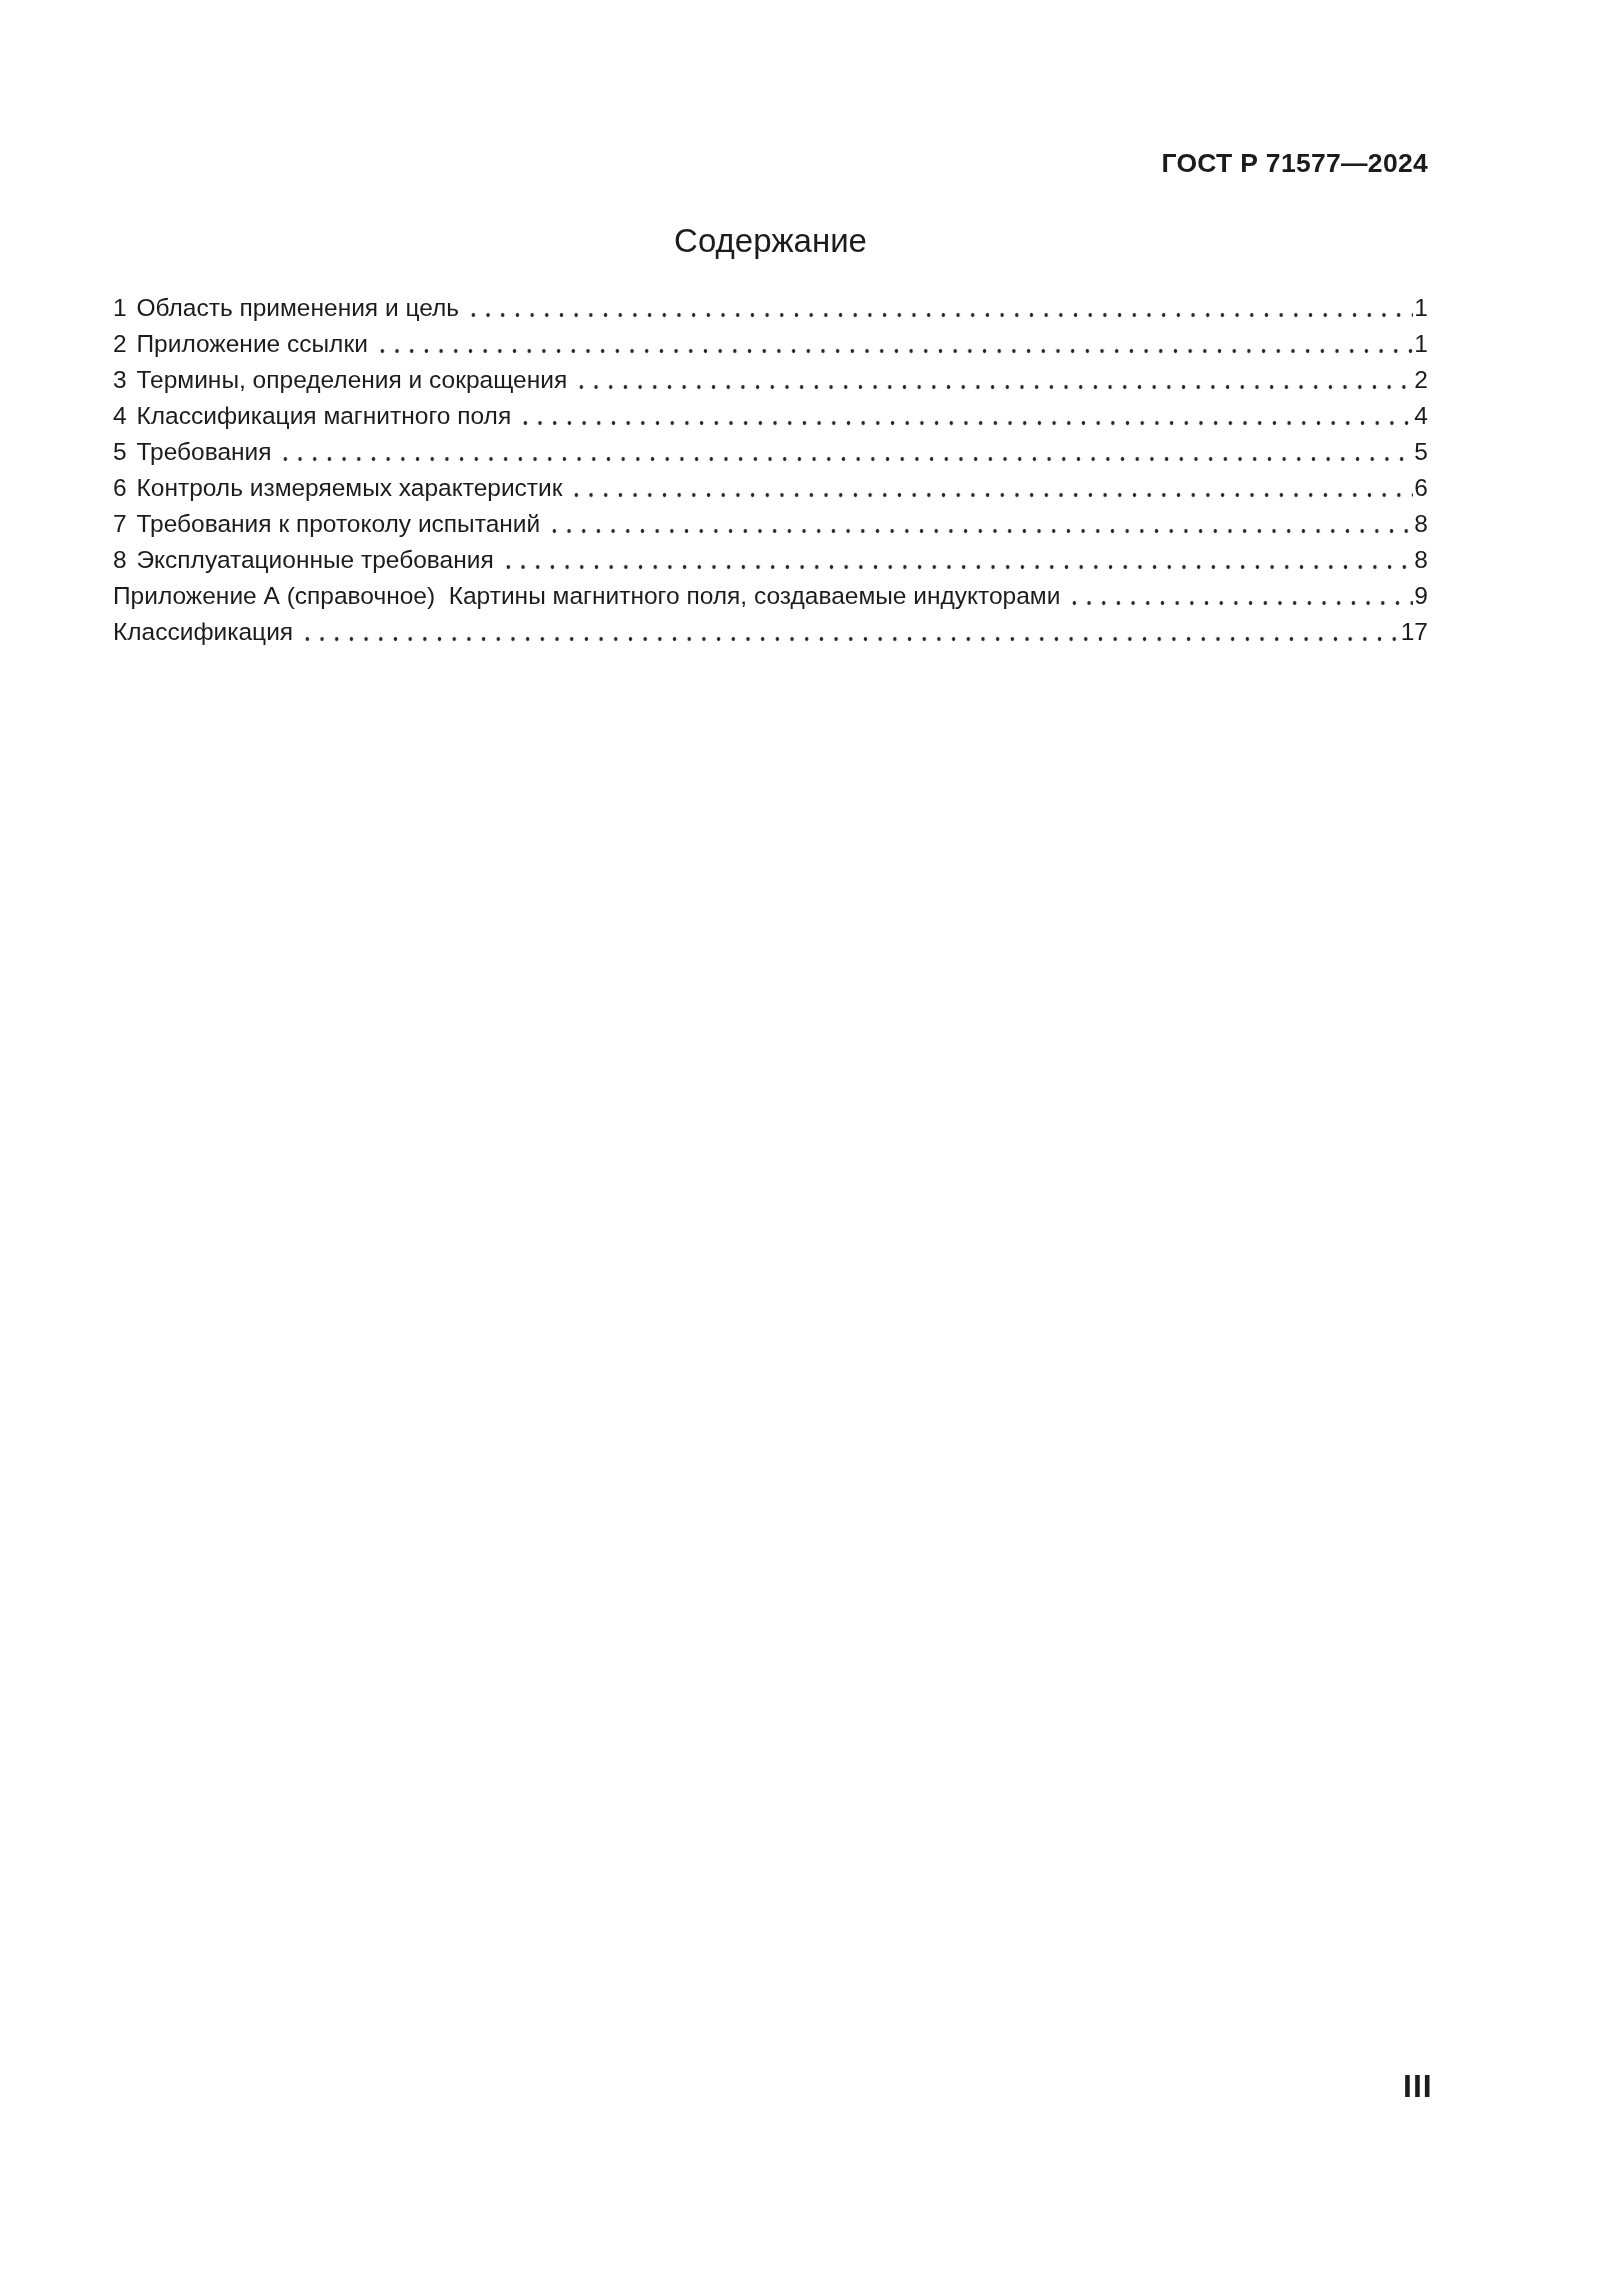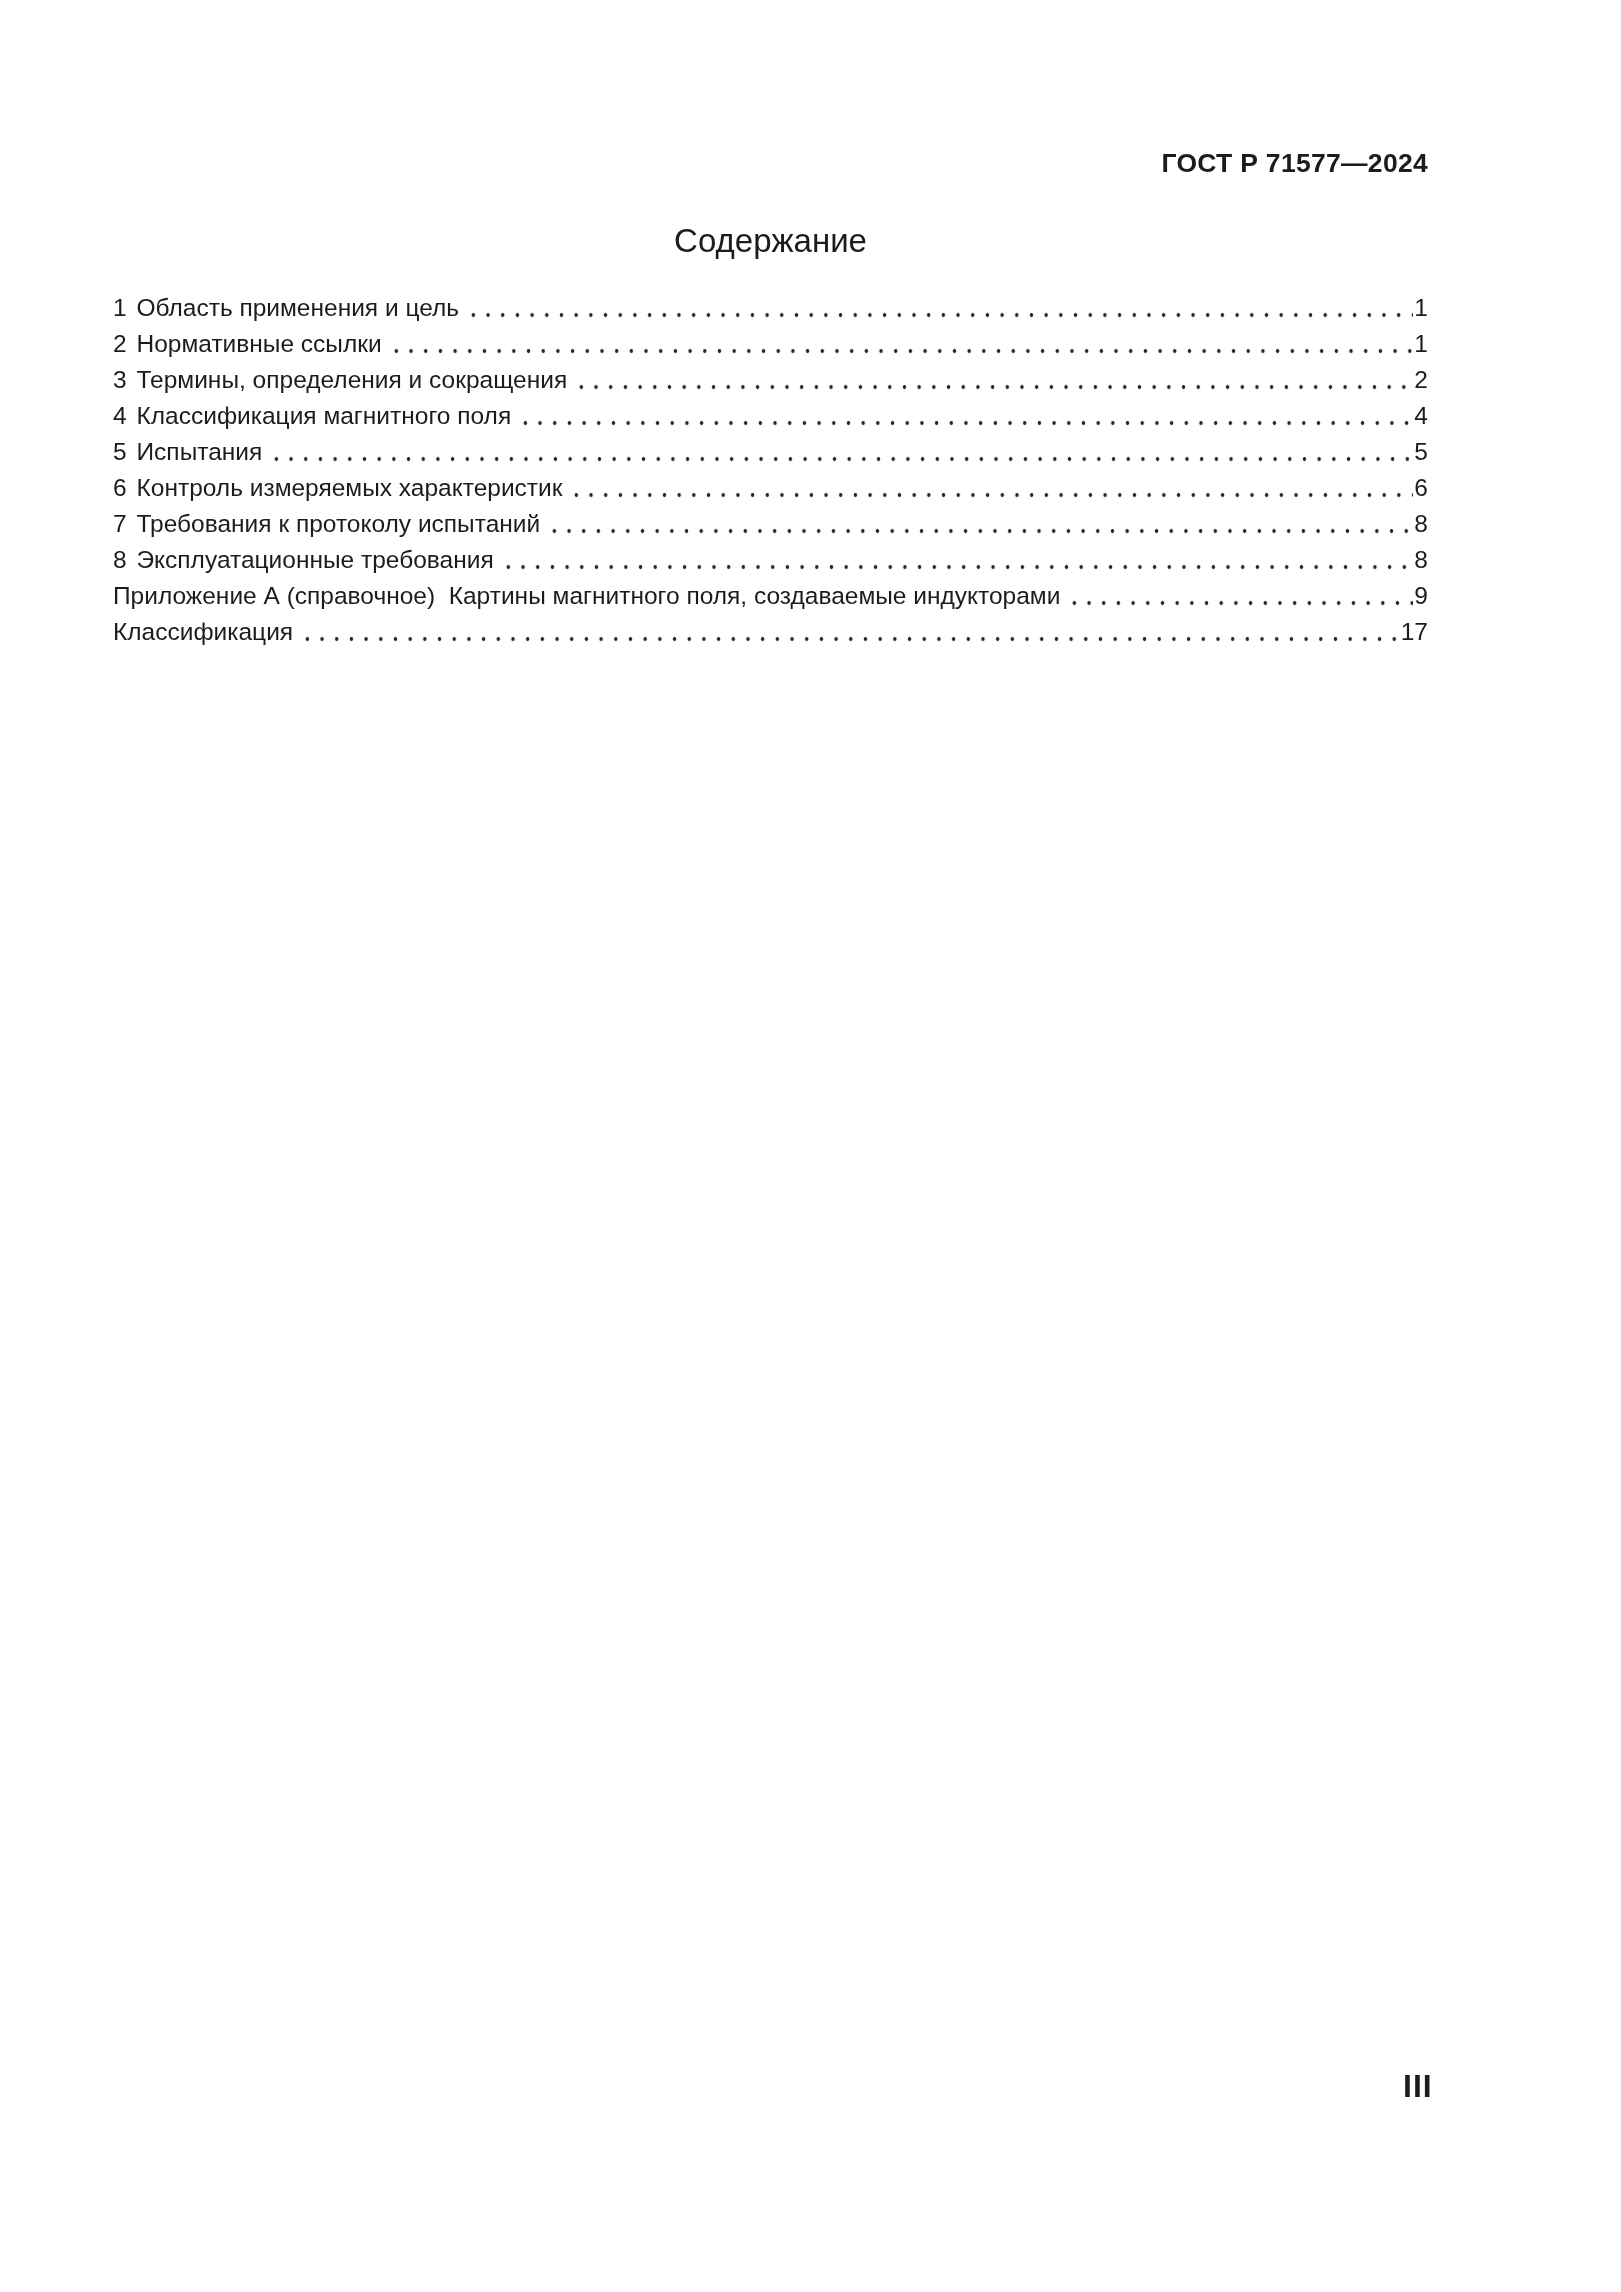--- a/index.html
+++ b/index.html
@@ -82,39 +82,39 @@
 
   <div class="toc">
       <div class="toc-row">
         <span class="toc-num">1</span>
         <span class="toc-label">Область применения и цель</span>
         <span class="toc-dots"></span>
         <span class="toc-page">1</span>
       </div>
       <div class="toc-row">
         <span class="toc-num">2</span>
-        <span class="toc-label">Нормативные ссылки</span>
+        <span class="toc-label">Приложение ссылки</span>
         <span class="toc-dots"></span>
         <span class="toc-page">1</span>
       </div>
       <div class="toc-row">
         <span class="toc-num">3</span>
         <span class="toc-label">Термины, определения и сокращения</span>
         <span class="toc-dots"></span>
         <span class="toc-page">2</span>
       </div>
       <div class="toc-row">
         <span class="toc-num">4</span>
         <span class="toc-label">Классификация магнитного поля</span>
         <span class="toc-dots"></span>
         <span class="toc-page">4</span>
       </div>
       <div class="toc-row">
         <span class="toc-num">5</span>
-        <span class="toc-label">Испытания</span>
+        <span class="toc-label">Требования</span>
         <span class="toc-dots"></span>
         <span class="toc-page">5</span>
       </div>
       <div class="toc-row">
         <span class="toc-num">6</span>
         <span class="toc-label">Контроль измеряемых характеристик</span>
         <span class="toc-dots"></span>
         <span class="toc-page">6</span>
       </div>
       <div class="toc-row">

